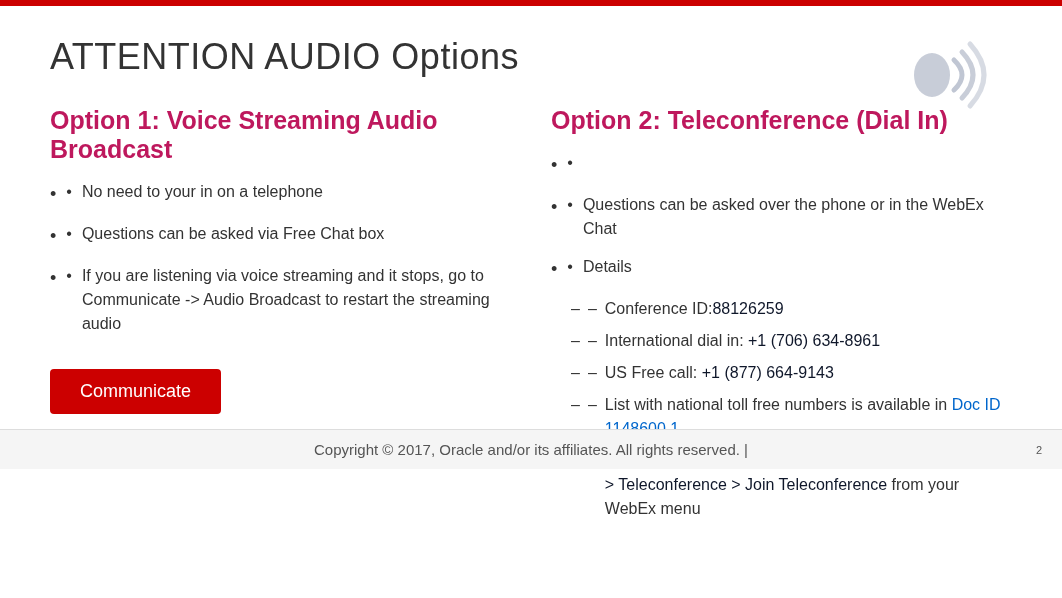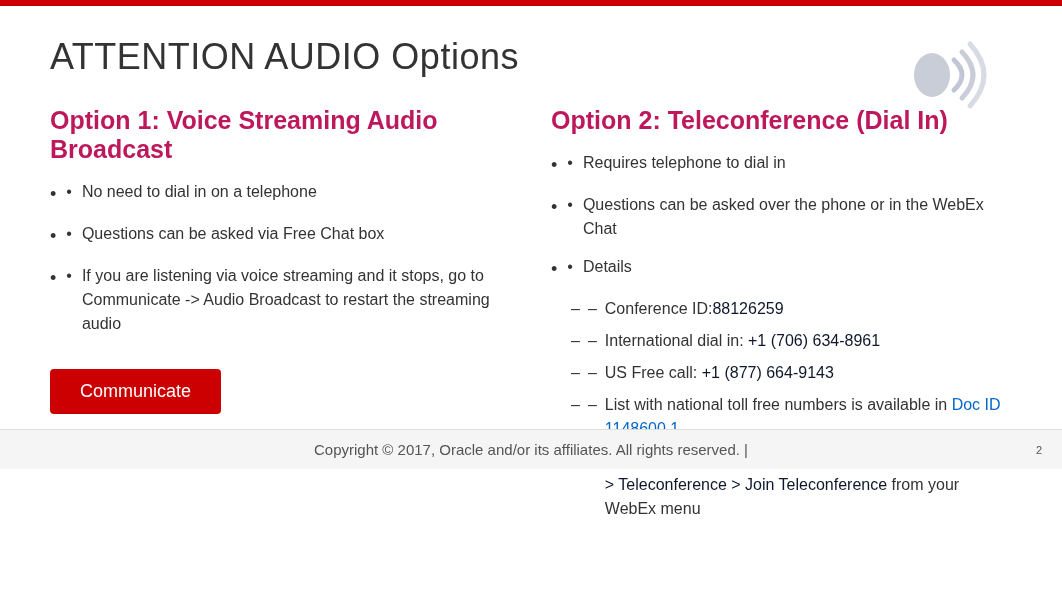--- a/index.html
+++ b/index.html
@@ -204,39 +204,38 @@
 
     <h1 class="main-title">ATTENTION AUDIO Options</h1>
 
     <div class="columns">
 
       <div class="col-left">
         <div class="option-heading">Option 1: Voice Streaming Audio Broadcast</div>
         <ul class="bullet-list">
           <li>
             <span style="margin-right:10px;flex-shrink:0">•</span>
-            <span>No need to dial in on a telephone</span>
+            <span>No need to your in on a telephone</span>
           </li>
           <li>
             <span style="margin-right:10px;flex-shrink:0">•</span>
             <span>Questions can be asked via Free Chat box</span>
           </li>
           <li>
             <span style="margin-right:10px;flex-shrink:0">•</span>
             <span>If you are listening via voice streaming and it stops, go to Communicate -&gt; Audio Broadcast to restart the streaming audio</span>
           </li>
         </ul>
       </div>
 
       <div class="col-right">
         <div class="option-heading">Option 2: Teleconference (Dial In)</div>
         <ul class="bullet-list">
           <li>
             <span style="margin-right:10px;flex-shrink:0">•</span>
-            <span>Requires telephone to dial in</span>
           </li>
           <li>
             <span style="margin-right:10px;flex-shrink:0">•</span>
             <span>Questions can be asked over the phone or in the WebEx Chat</span>
           </li>
           <li>
             <span style="margin-right:10px;flex-shrink:0">•</span>
             <span>Details</span>
           </li>
         </ul>

